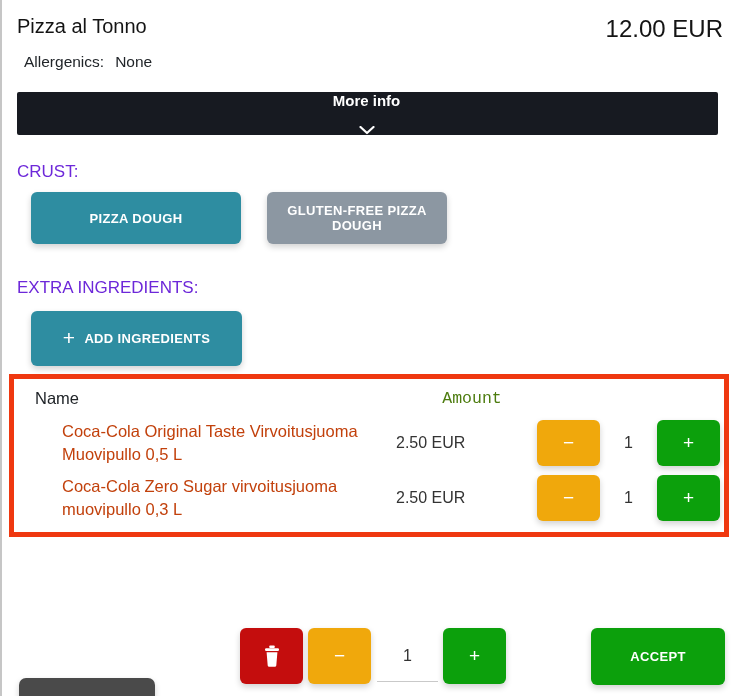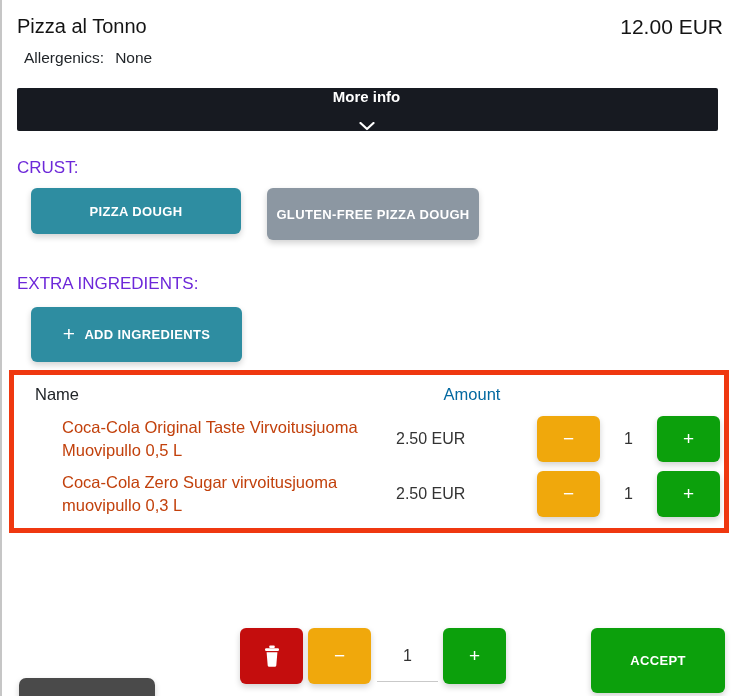--- a/index.html
+++ b/index.html
@@ -7,79 +7,79 @@
   body {
     position:relative;
     background:#ffffff;
     border-left:2px solid #c6c6c6;
     font-family:"Liberation Sans","DejaVu Sans",sans-serif;
     color:#212529;
     overflow:hidden;
   }
   .hdr { display:flex; justify-content:space-between; align-items:flex-start; padding:15px 10px 0 15px;gap:28px; }
   .title { font-size:20px; font-weight:500; color:#141414; }
-  .price { font-size:21px; font-weight:400; color:#141414; }
+  .price { font-size:24px; font-weight:400; color:#141414; }
   .allergenics { margin:10px 0 0 22px; font-size:15.5px; color:#212529; }
   .allergenics .val { margin-left:11px; }
 
   .more-info {
     margin:21px 15px 0 15px; height:43px;
     background:var(--bar,#171a21); border-radius:2px;
     display:flex; align-items:center; justify-content:space-between;
     padding:0 22px 0 20px; color:#fff; font-size:15px; font-weight:600;
     cursor:pointer;
     flex-direction:column;
   }
 
   .section-label { margin:27px 0 0 15px; font-size:17px; color:#6d28d9; }
   .section-label.extra { margin-top:34px; }
 
   .btn { border:none; cursor:pointer; color:#fff; border-radius:6px;
          font-family:inherit; box-shadow:0 3px 6px rgba(0,0,0,0.18); }
   .btn.upper { font-size:13px; font-weight:700; letter-spacing:.35px; }
 
   .crust-row { display:flex; gap:26px; margin:10px 0 0 29px; }
-  .crust-row .c1 { width:210px; height:46px; background:var(--teal,#2e8da1); }
-  .crust-row .c2 { width:212px; height:52px; background:var(--gray,#8c97a2); }
+  .crust-row .c1 { width:210px; height:52px; background:var(--teal,#2e8da1); }
+  .crust-row .c2 { width:180px; height:52px; background:var(--gray,#8c97a2); }
 
   .add-btn { display:flex; align-items:center; justify-content:center; gap:9px;
              margin:13px 0 0 29px; width:211px; height:55px; background:var(--teal,#2e8da1); }
   .plus-glyph { font-size:21px; font-weight:400; line-height:1; position:relative; top:-1px; }
 
   .highlight-box {
     margin:8px 0 0 7px; width:720px;
     border:5px solid var(--highlight,#ef3810);
     padding:3px 0 7px 0; background:#fff;
   }
   .t-head, .t-row { display:flex; align-items:center; }
   .t-head { height:33px; }
   .t-row  { min-height:55px; }
   .cell-name  { width:358px; padding-right:10px; }
   .t-head .cell-name { padding-left:21px; font-size:16.5px; color:#212529; }
   .t-row  .cell-name { padding-left:48px; font-size:16.5px; color:#c2410c; line-height:1.35; }
   .cell-price { width:152px; padding-left:24px; font-size:16px; color:#333; }
   .cell-controls { width:200px; display:flex; align-items:center; padding-left:13px; }
-  .t-head .cell-controls { justify-content:center; padding-left:0; font-size:16.5px; color:#0369a1; }
+  .t-head .cell-controls { justify-content:center; padding-left:0; font-size:16.5px; color:#4d7c0f;font-family:Liberation Mono, monospace; }
   .sq { width:63px; height:46px; border-radius:6px; font-size:19px; font-weight:400;
         display:flex; align-items:center; justify-content:center; }
   .sq.orange { background:var(--orange,#f0a80c); }
   .sq.green  { background:var(--green,#0ca00c); }
   .sq.red    { background:var(--red,#c40d0d); }
   .amount { width:57px; text-align:center; font-size:16px; color:#333; }
 
   .footer { position:absolute; top:628px; left:0; width:733px; height:60px; }
   .footer > * { position:absolute; top:0; }
   .close-btn { left:17px; top:2px; width:136px; height:54px; background:var(--dark,#4a4a4a); border-radius:7px;margin-top:48px; }
   .del     { left:238px; width:63px; height:56px; }
   .f-minus { left:306px; width:63px; height:56px; }
   .qty-input { left:375px; top:2px; width:61px; height:52px; background:transparent;
                border:none; border-bottom:1px solid #c9c9c9; text-align:center;
                font-size:16px; color:#333; font-family:inherit; outline:none; }
   .f-plus  { left:441px; width:63px; height:56px; }
-  .accept  { left:589px; width:134px; height:65px; background:var(--green,#0ca00c); }
+  .accept  { left:589px; width:134px; height:57px; background:var(--green,#0ca00c); }
 </style>
 </head>
 <body>
 
 <div class="hdr">
   <div class="title">Pizza al Tonno</div>
   <div class="price">12.00 EUR</div>
 </div>
 
 <div class="allergenics">

